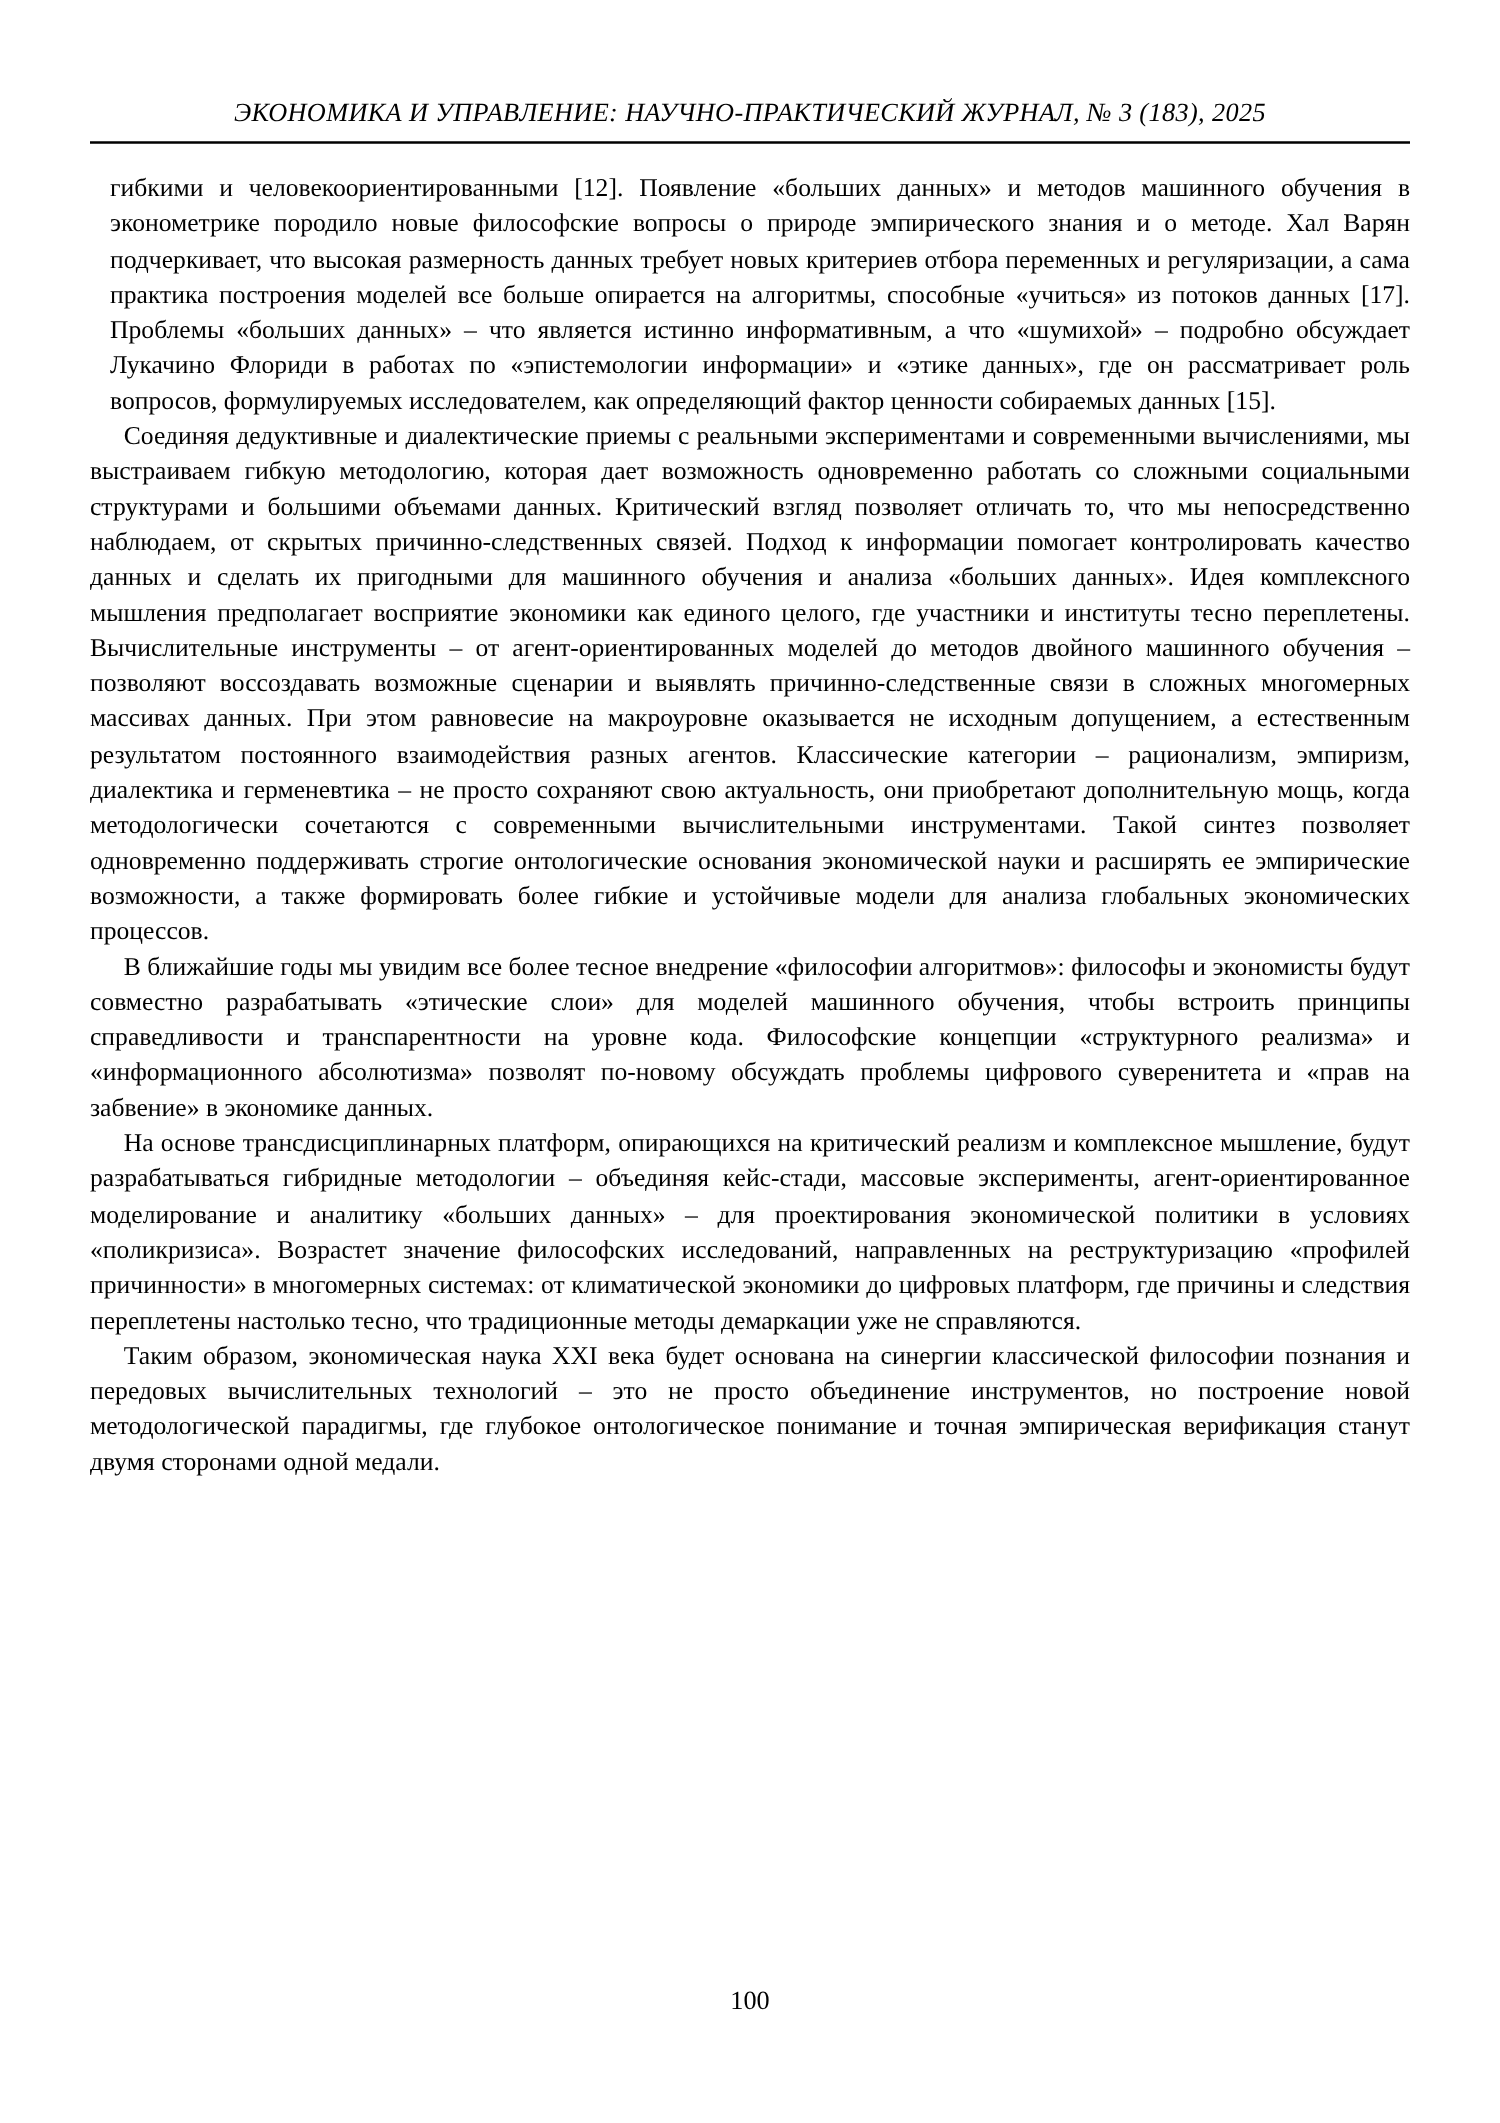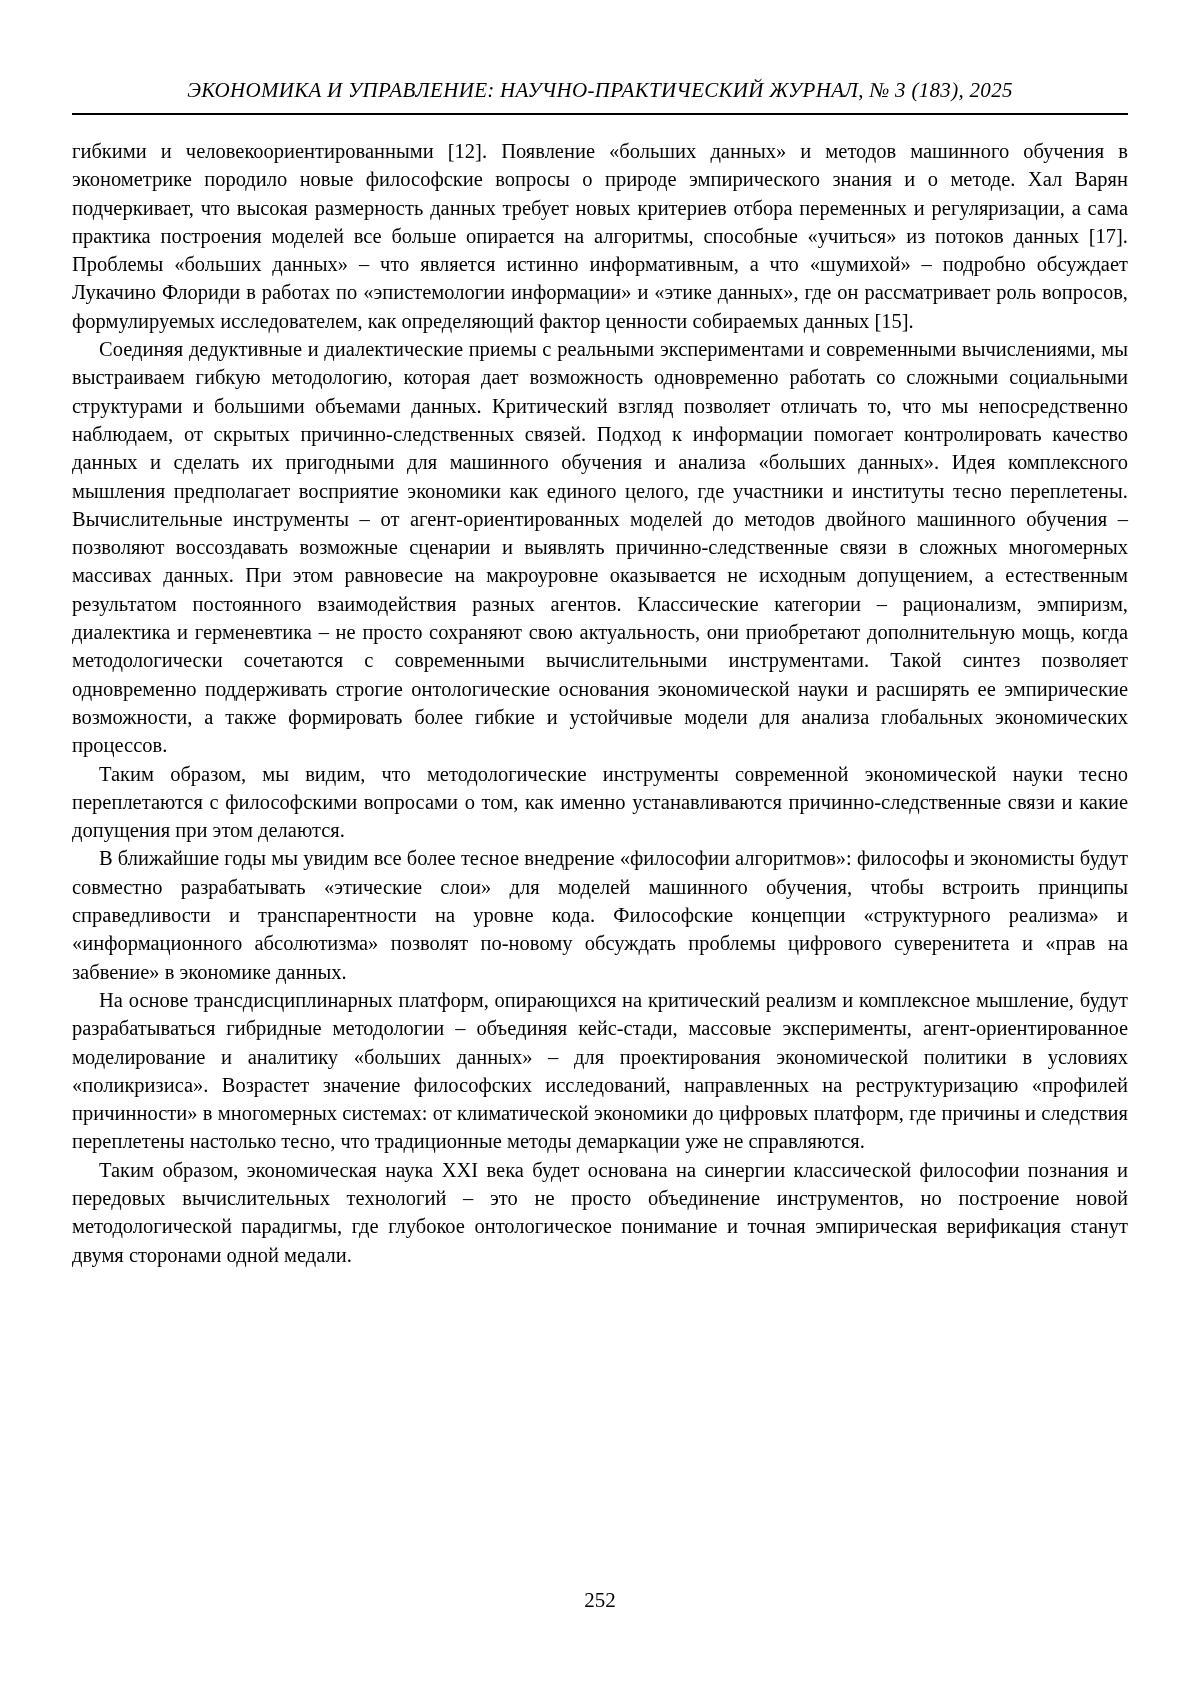--- a/index.html
+++ b/index.html
@@ -29,21 +29,21 @@
     letter-spacing: 0.3px;
     white-space: nowrap;
   }
   .article-body {
     margin-top: 22px;
     font-size: 20.5px;
     line-height: 28.3px;
     text-align: justify;
   }
   .article-body p { text-indent: 27px; }
-  .article-body p.no-indent { text-indent: 0; }
+  .article-body p.no-indent { text-indent: 0; margin-left: 16px; }
   .section-heading {
     text-align: center;
     font-weight: bold;
     font-size: 21px;
     line-height: 28.3px;
     margin: 3px 0 3px 0;
   }
   .page-footer {
     position: absolute;
     left: 0;
@@ -60,25 +60,24 @@
 
   <div class="running-head">ЭКОНОМИКА И УПРАВЛЕНИЕ: НАУЧНО-ПРАКТИЧЕСКИЙ ЖУРНАЛ, № 3 (183), 2025</div>
 
   <div class="article-body">
 
     <p class="no-indent">гибкими и человекоориентированными [12]. Появление «больших данных» и методов машинного обучения в эконометрике породило новые философские вопросы о природе эмпирического знания и о методе. Хал Варян подчеркивает, что высокая размерность данных требует новых критериев отбора переменных и регуляризации, а сама практика построения моделей все больше опирается на алгоритмы, способные «учиться» из потоков данных [17]. Проблемы «больших данных» – что является истинно информативным, а что «шумихой» – подробно обсуждает Лукачино Флориди в работах по «эпистемологии информации» и «этике данных», где он рассматривает роль вопросов, формулируемых исследователем, как определяющий фактор ценности собираемых данных [15].</p>
 
     <p>Соединяя дедуктивные и диалектические приемы с реальными экспериментами и современными вычислениями, мы выстраиваем гибкую методологию, которая дает возможность одновременно работать со сложными социальными структурами и большими объемами данных. Критический взгляд позволяет отличать то, что мы непосредственно наблюдаем, от скрытых причинно-следственных связей. Подход к информации помогает контролировать качество данных и сделать их пригодными для машинного обучения и анализа «больших данных». Идея комплексного мышления предполагает восприятие экономики как единого целого, где участники и институты тесно переплетены. Вычислительные инструменты – от агент-ориентированных моделей до методов двойного машинного обучения – позволяют воссоздавать возможные сценарии и выявлять причинно-следственные связи в сложных многомерных массивах данных. При этом равновесие на макроуровне оказывается не исходным допущением, а естественным результатом постоянного взаимодействия разных агентов. Классические категории – рационализм, эмпиризм, диалектика и герменевтика – не просто сохраняют свою актуальность, они приобретают дополнительную мощь, когда методологически сочетаются с современными вычислительными инструментами. Такой синтез позволяет одновременно поддерживать строгие онтологические основания экономической науки и расширять ее эмпирические возможности, а также формировать более гибкие и устойчивые модели для анализа глобальных экономических процессов.</p>
 
 
-    <p>Таким образом, мы видим, что методологические инструменты современной экономической науки тесно переплетаются с философскими вопросами о том, как именно устанавливаются причинно-следственные связи и какие допущения при этом делаются.</p>
 
     <p>В ближайшие годы мы увидим все более тесное внедрение «философии алгоритмов»: философы и экономисты будут совместно разрабатывать «этические слои» для моделей машинного обучения, чтобы встроить принципы справедливости и транспарентности на уровне кода. Философские концепции «структурного реализма» и «информационного абсолютизма» позволят по-новому обсуждать проблемы цифрового суверенитета и «прав на забвение» в экономике данных.</p>
 
     <p>На основе трансдисциплинарных платформ, опирающихся на критический реализм и комплексное мышление, будут разрабатываться гибридные методологии – объединяя кейс-стади, массовые эксперименты, агент-ориентированное моделирование и аналитику «больших данных» – для проектирования экономической политики в условиях «поликризиса». Возрастет значение философских исследований, направленных на реструктуризацию «профилей причинности» в многомерных системах: от климатической экономики до цифровых платформ, где причины и следствия переплетены настолько тесно, что традиционные методы демаркации уже не справляются.</p>
 
     <p>Таким образом, экономическая наука XXI века будет основана на синергии классической философии познания и передовых вычислительных технологий – это не просто объединение инструментов, но построение новой методологической парадигмы, где глубокое онтологическое понимание и точная эмпирическая верификация станут двумя сторонами одной медали.</p>
 
   </div>
 
-  <div class="page-footer">252</div>
+  <div class="page-footer">100</div>
 
 </div>
 
 </body></html>

